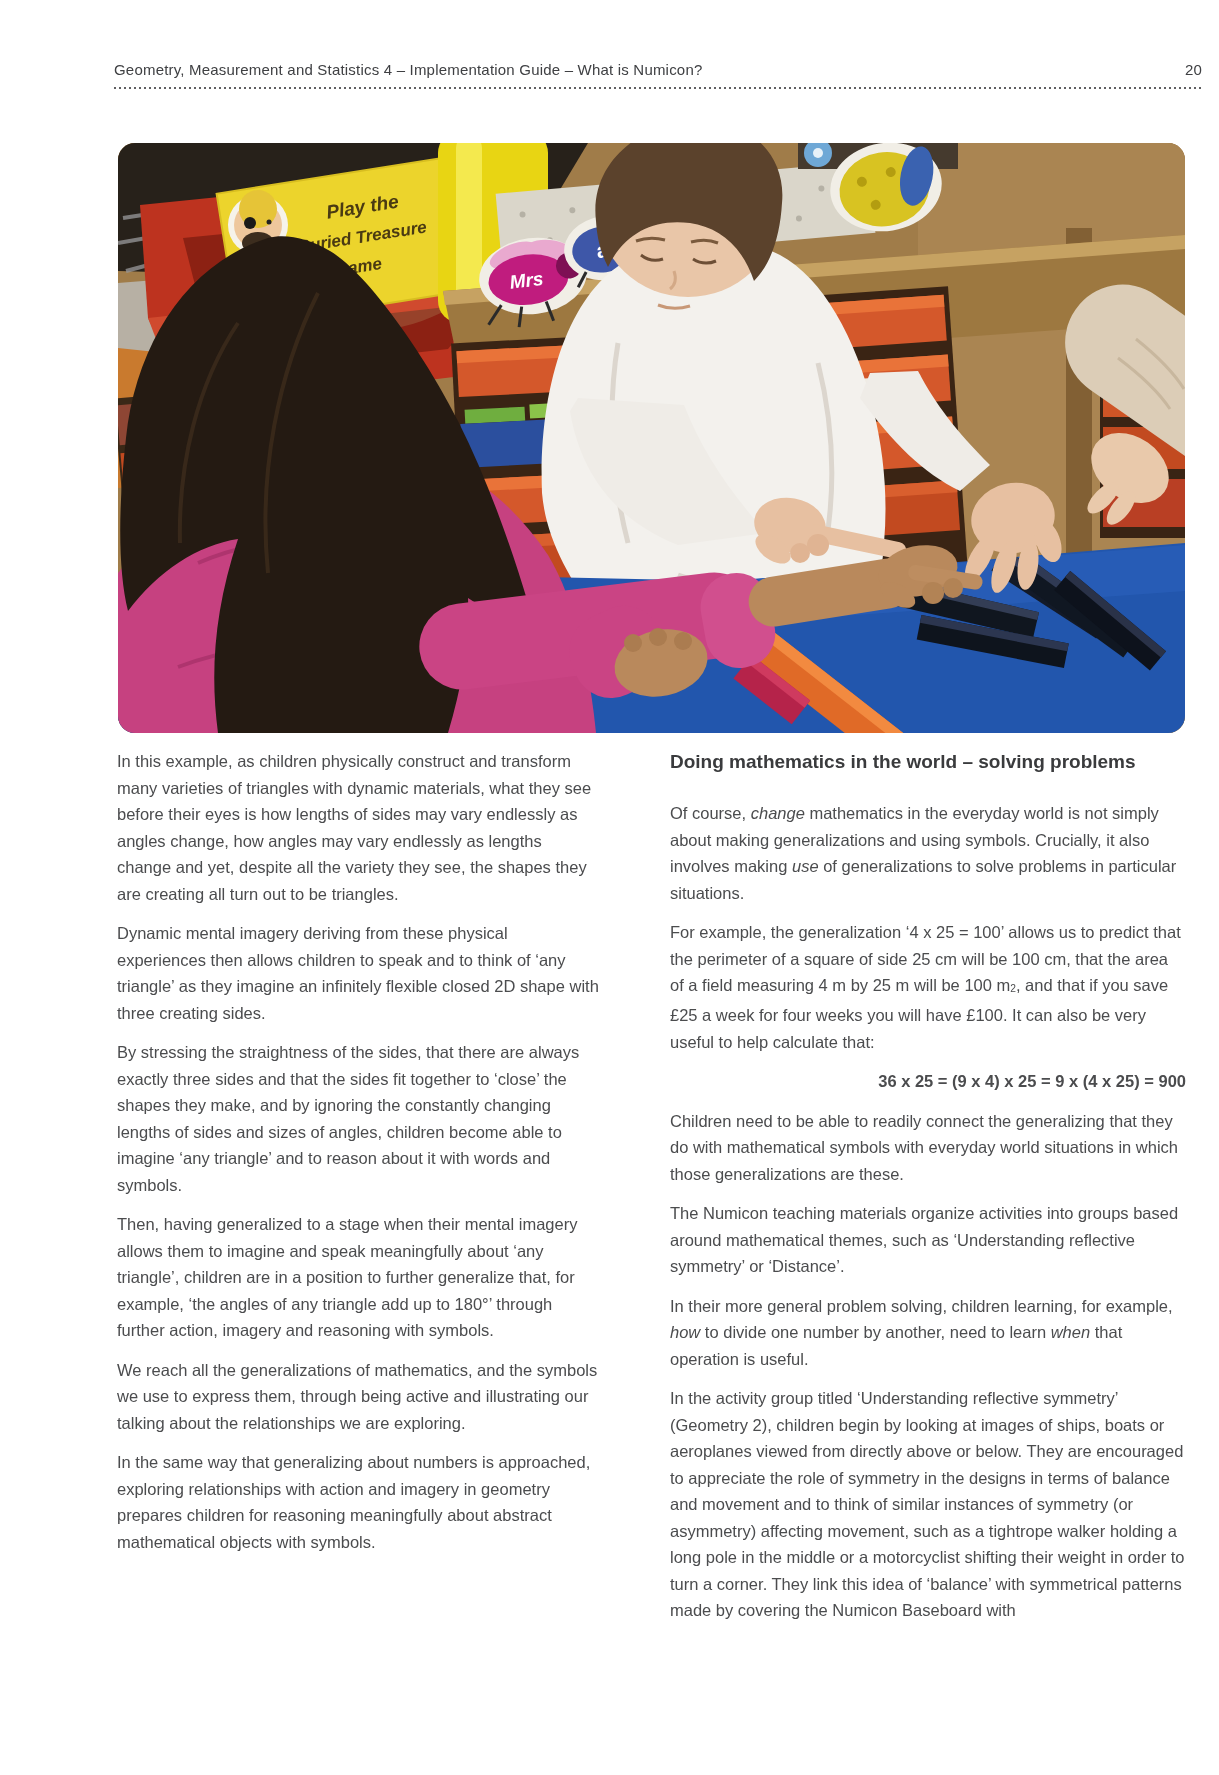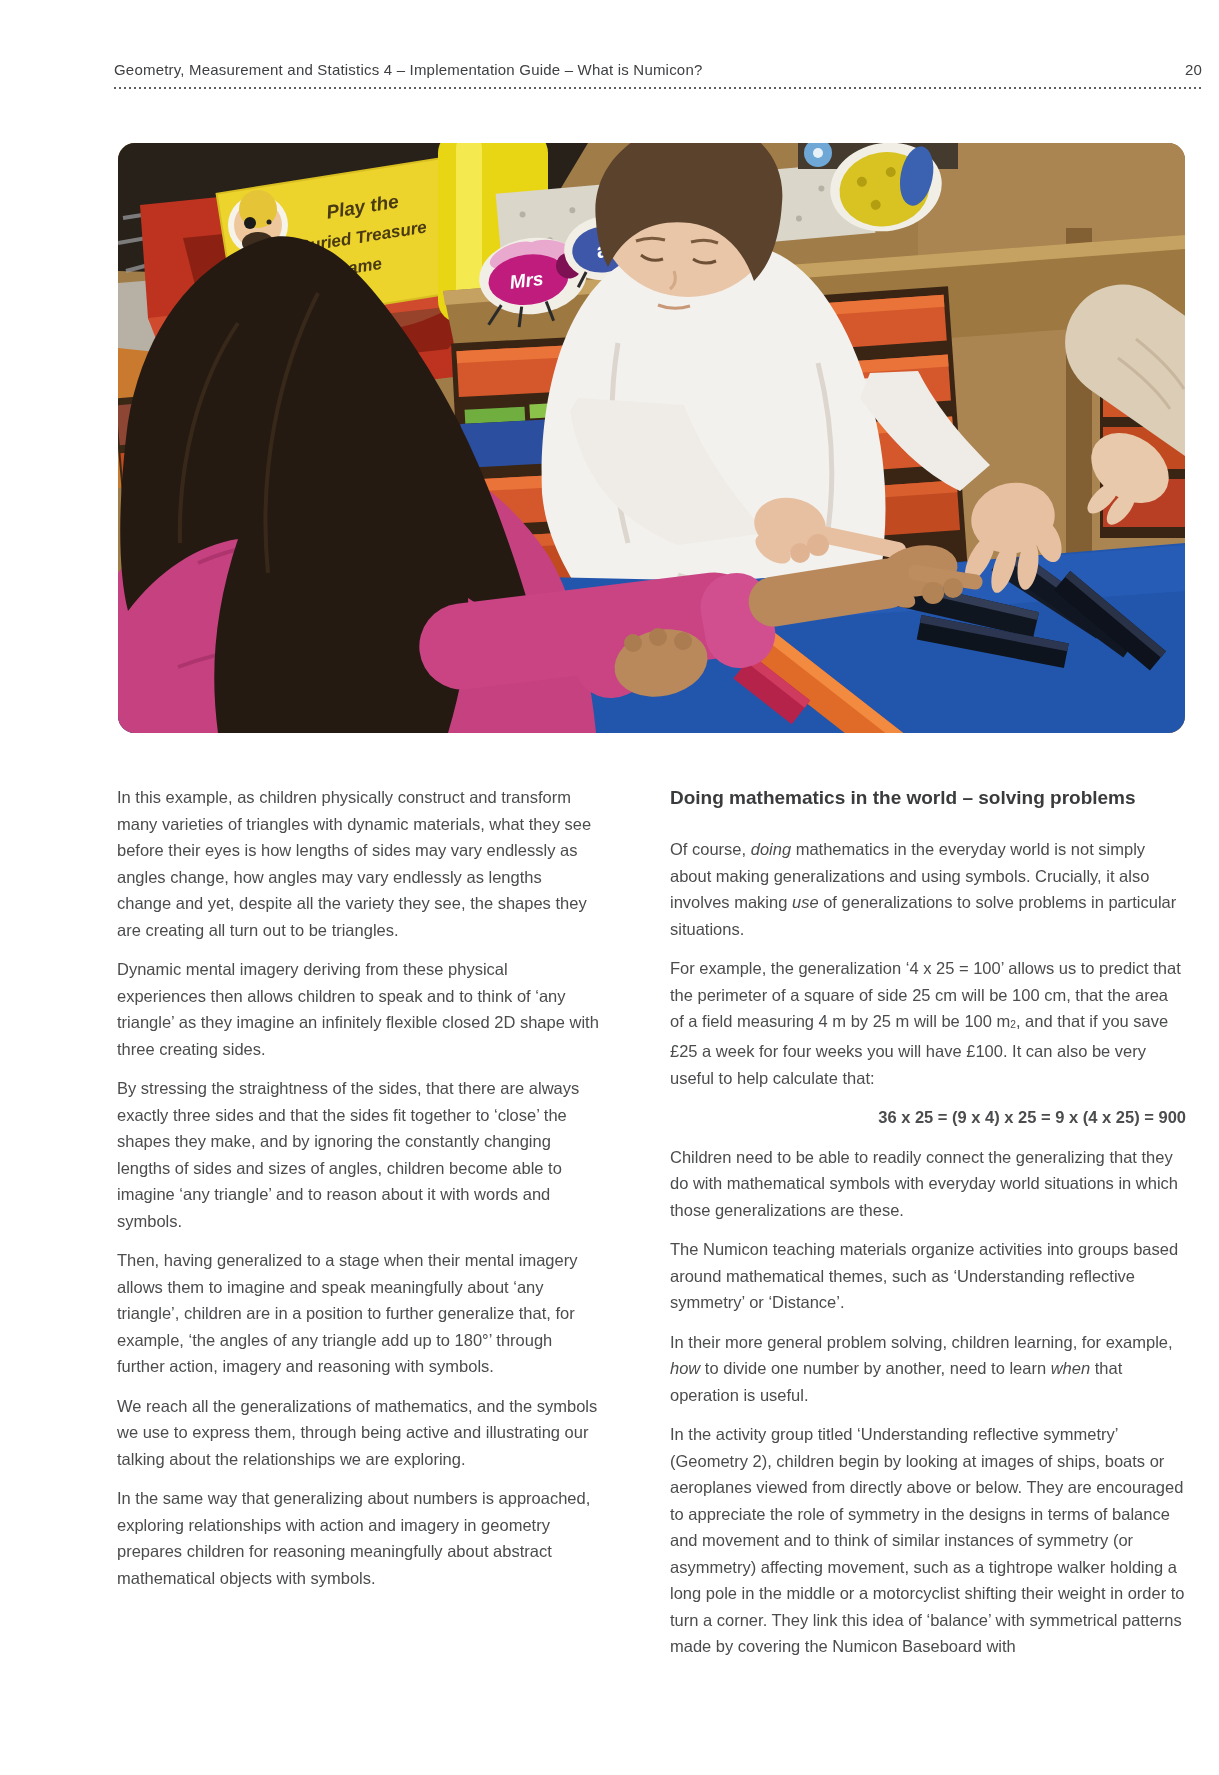--- a/index.html
+++ b/index.html
@@ -9,21 +9,21 @@
     font-family:"Liberation Sans", sans-serif; overflow:hidden;
   }
   .hdr { position:absolute; left:114px; top:40px; width:1088px;margin-top:21px; }
   .hdr-row { display:flex; justify-content:space-between; align-items:baseline;
     font-size:15px; color:#3f4043; letter-spacing:0.2px; }
   .rule { margin-top:9px; height:2px;
     background-image:repeating-linear-gradient(90deg,#5e5f61 0,#5e5f61 2px,transparent 2px,transparent 5px); }
   .photo { position:absolute; left:118px; top:143px; width:1067px; height:590px;
     border-radius:17px; overflow:hidden; background:#a07c49; }
   .photo svg { display:block; width:100%; height:100%; }
-  .col { position:absolute; top:784px; font-size:16.5px; line-height:26.5px;
+  .col { position:absolute; top:748px; font-size:16.5px; line-height:26.5px;
     color:#4b4c4e; }
   .col-left  { left:117px; width:483px; }
   .col-right { left:670px; width:516px; }
   .col p { margin:0 0 13px 0; }
   .col h2 { font-size:19px; line-height:27px; margin:0 0 25px 0; color:#3a3b3d;
     font-weight:bold; }
   .eq { text-align:right;font-weight:bold; }
   .sup2 { font-size:0.62em; vertical-align:-0.05em; }
   em { font-style:italic; }
   svg text { font-family:"Liberation Sans", sans-serif; }
@@ -333,21 +333,21 @@
     <p>In this example, as children physically construct and transform many varieties of triangles with dynamic materials, what they see before their eyes is how lengths of sides may vary endlessly as angles change, how angles may vary endlessly as lengths change and yet, despite all the variety they see, the shapes they are creating all turn out to be triangles.</p>
     <p>Dynamic mental imagery deriving from these physical experiences then allows children to speak and to think of ‘any triangle’ as they imagine an infinitely flexible closed 2D shape with three creating sides.</p>
     <p>By stressing the straightness of the sides, that there are always exactly three sides and that the sides fit together to ‘close’ the shapes they make, and by ignoring the constantly changing lengths of sides and sizes of angles, children become able to imagine ‘any triangle’ and to reason about it with words and symbols.</p>
     <p>Then, having generalized to a stage when their mental imagery allows them to imagine and speak meaningfully about ‘any triangle’, children are in a position to further generalize that, for example, ‘the angles of any triangle add up to 180°’ through further action, imagery and reasoning with symbols.</p>
     <p>We reach all the generalizations of mathematics, and the symbols we use to express them, through being active and illustrating our talking about the relationships we are exploring.</p>
     <p>In the same way that generalizing about numbers is approached, exploring relationships with action and imagery in geometry prepares children for reasoning meaningfully about abstract mathematical objects with symbols.</p>
   </section>
 
   <section class="col col-right">
     <h2>Doing mathematics in the world – solving problems</h2>
-    <p><span>Of course, </span><em>doing</em><span> mathematics in the everyday world is not simply about making generalizations and using symbols. Crucially, it also involves making </span><em>use</em><span> of generalizations to solve problems in particular situations.</span></p>
+    <p><span>Of course, </span><em>change</em><span> mathematics in the everyday world is not simply about making generalizations and using symbols. Crucially, it also involves making </span><em>use</em><span> of generalizations to solve problems in particular situations.</span></p>
     <p><span>For example, the generalization ‘4 x 25 = 100’ allows us to predict that the perimeter of a square of side 25 cm will be 100 cm, that the area of a field measuring 4 m by 25 m will be 100 m</span><span class="sup2">2</span><span>, and that if you save £25 a week for four weeks you will have £100. It can also be very useful to help calculate that:</span></p>
     <p class="eq">36 x 25 = (9 x 4) x 25 = 9 x (4 x 25) = 900</p>
     <p>Children need to be able to readily connect the generalizing that they do with mathematical symbols with everyday world situations in which those generalizations are these.</p>
     <p>The Numicon teaching materials organize activities into groups based around mathematical themes, such as ‘Understanding reflective symmetry’ or ‘Distance’.</p>
     <p><span>In their more general problem solving, children learning, for example, </span><em>how</em><span> to divide one number by another, need to learn </span><em>when</em><span> that operation is useful.</span></p>
     <p>In the activity group titled ‘Understanding reflective symmetry’ (Geometry 2), children begin by looking at images of ships, boats or aeroplanes viewed from directly above or below. They are encouraged to appreciate the role of symmetry in the designs in terms of balance and movement and to think of similar instances of symmetry (or asymmetry) affecting movement, such as a tightrope walker holding a long pole in the middle or a motorcyclist shifting their weight in order to turn a corner. They link this idea of ‘balance’ with symmetrical patterns made by covering the Numicon Baseboard with</p>
   </section>
 
 </div>
 

